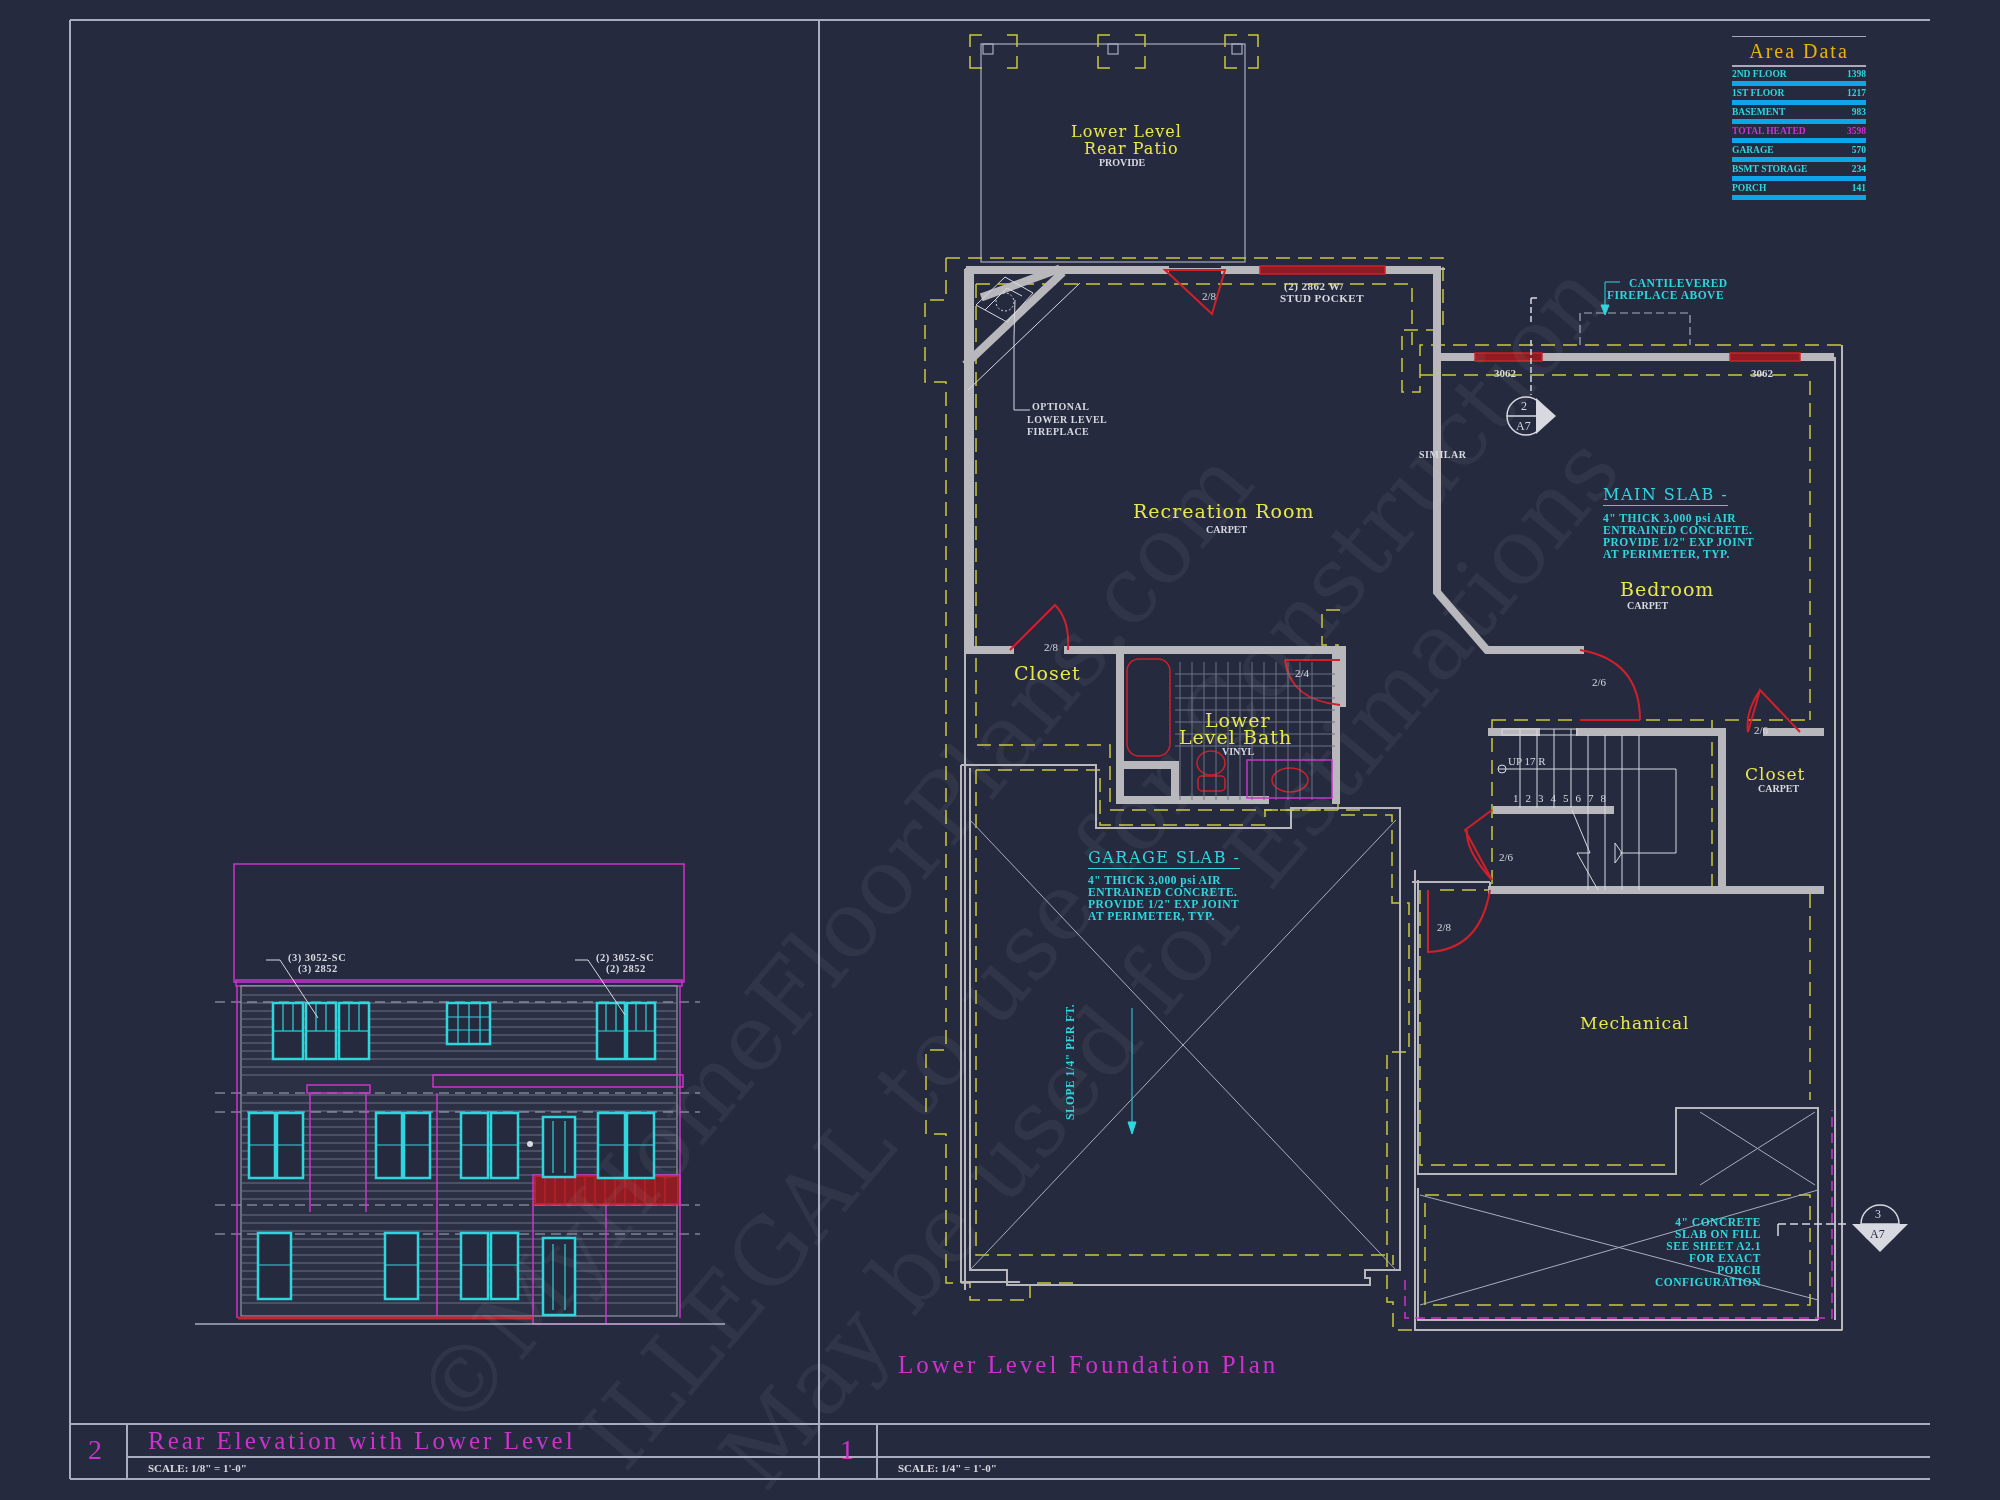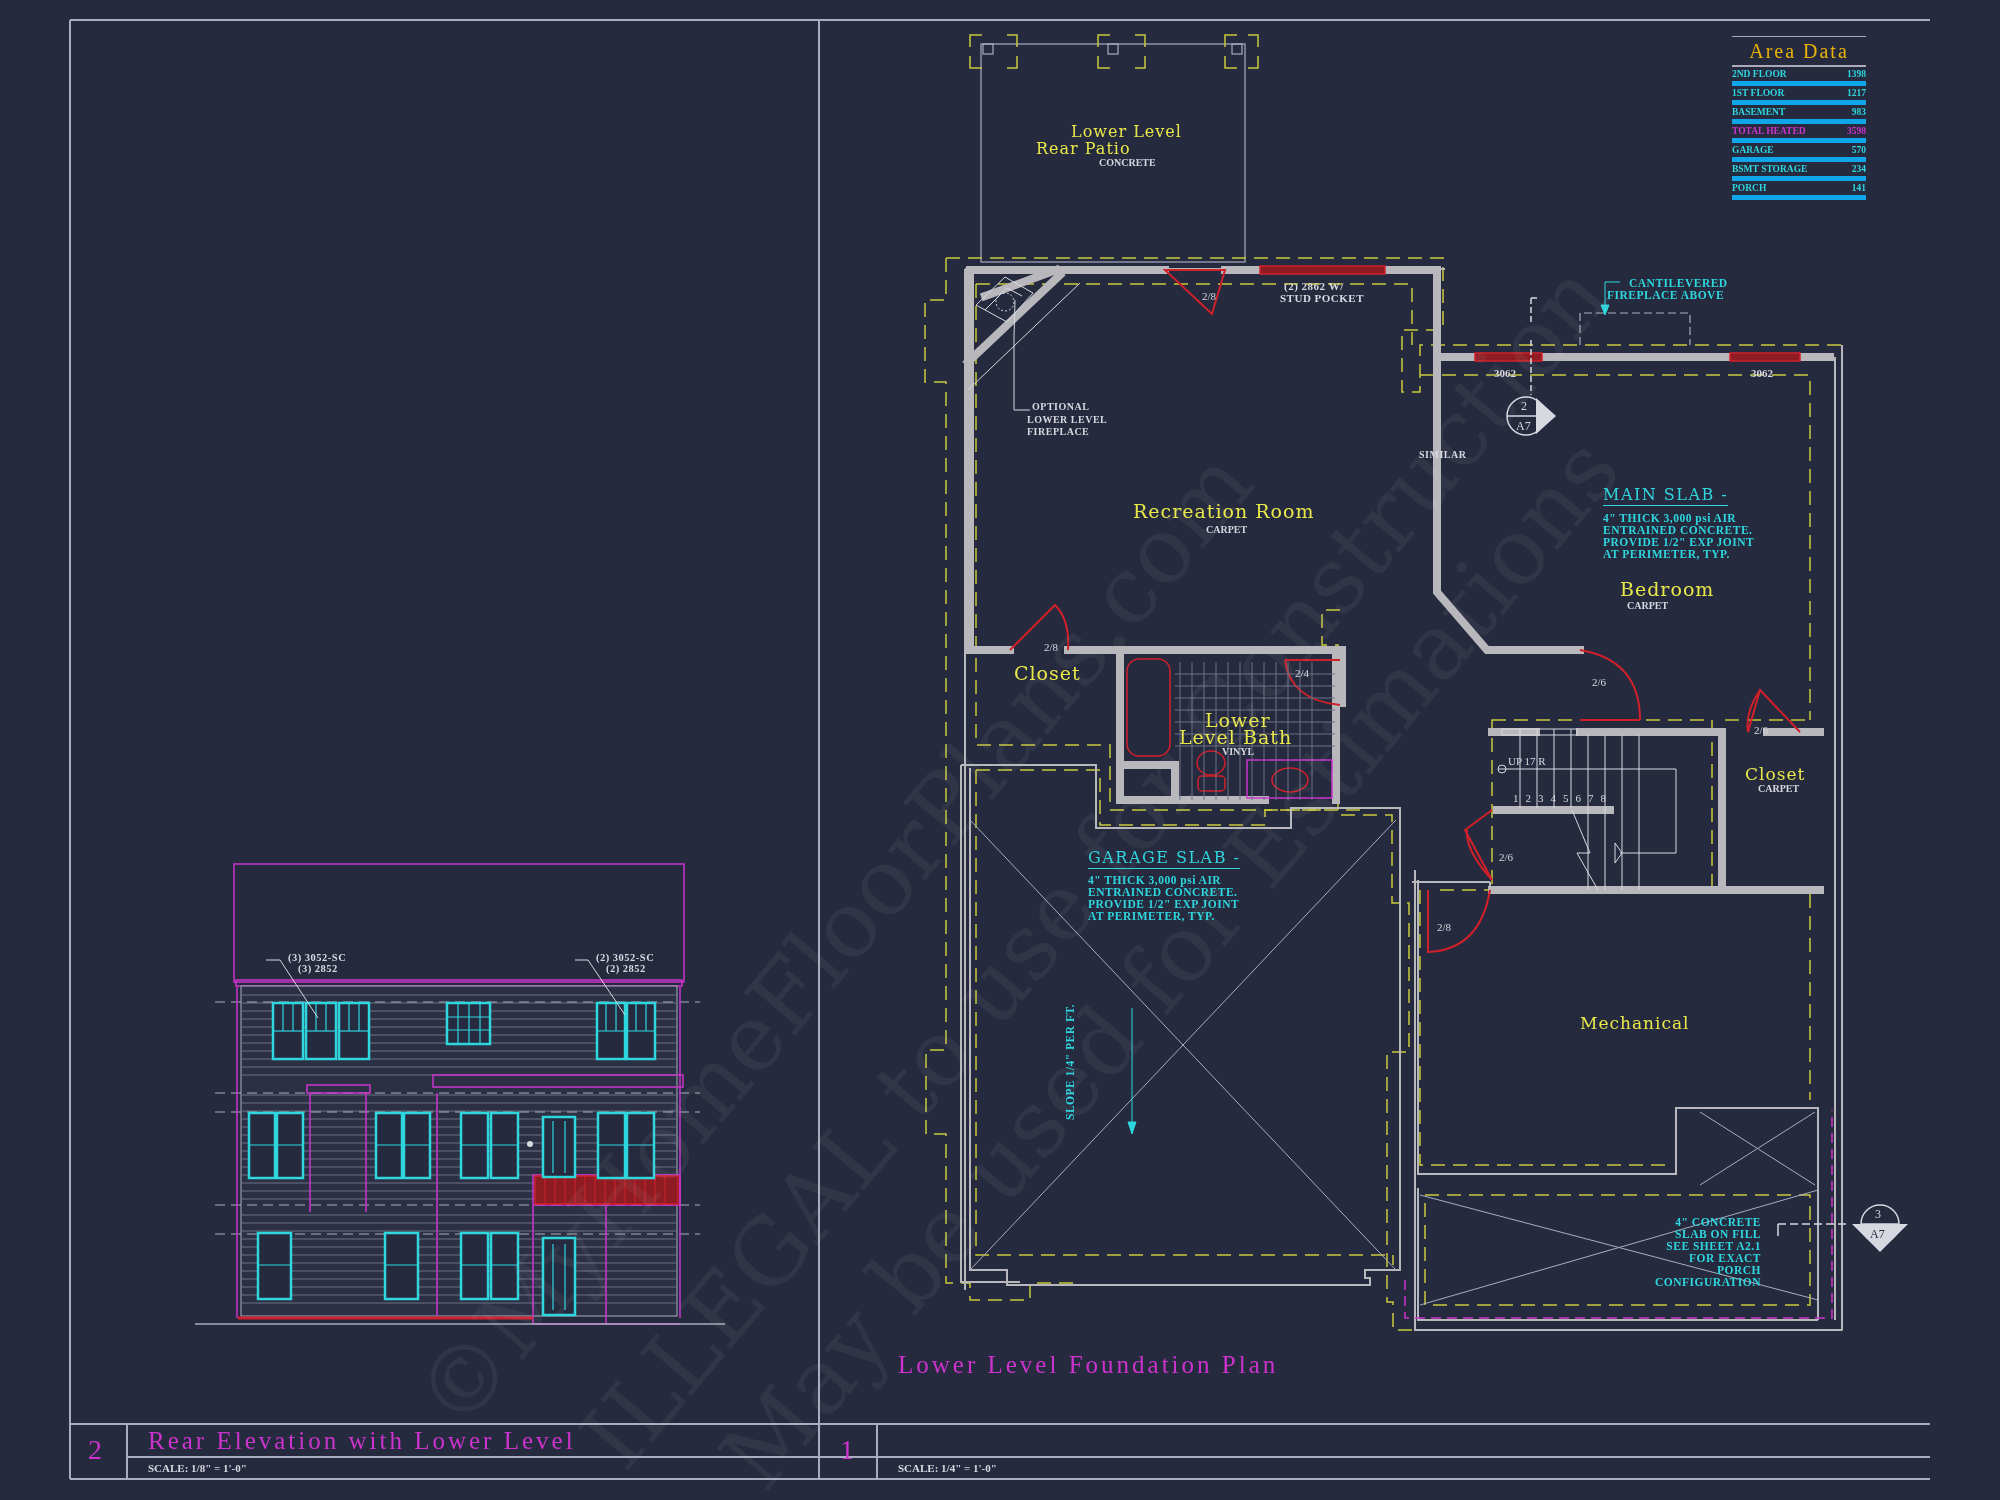--- a/index.html
+++ b/index.html
@@ -406,22 +406,22 @@
 <div class="lbl title-num" style="left:840px;top:1436px;">1</div>
 <div class="lbl title-main" style="left:898px;top:1352px;">Lower Level Foundation Plan</div>
 <div class="lbl scale" style="left:898px;top:1463px;">SCALE: 1/4" = 1'-0"</div>
 
 <div class="lbl note" style="left:288px;top:953px;font-size:10.5px;">(3) 3052-SC</div>
 <div class="lbl note" style="left:298px;top:964px;font-size:10.5px;">(3) 2852</div>
 <div class="lbl note" style="left:596px;top:953px;font-size:10.5px;">(2) 3052-SC</div>
 <div class="lbl note" style="left:606px;top:964px;font-size:10.5px;">(2) 2852</div>
 
 <div class="lbl room" style="left:1071px;top:124px;font-size:16px;">Lower Level</div>
-<div class="lbl room" style="left:1036px;top:141px;font-size:16px;">Rear Patio</div>
-<div class="lbl floor" style="left:1099px;top:158px;">CONCRETE</div>
+<div class="lbl room" style="left:1084px;top:141px;font-size:16px;">Rear Patio</div>
+<div class="lbl floor" style="left:1099px;top:158px;">PROVIDE</div>
 
 <div class="lbl note" style="left:1032px;top:402px;font-size:10px;">OPTIONAL</div>
 <div class="lbl note" style="left:1027px;top:415px;font-size:10px;">LOWER LEVEL</div>
 <div class="lbl note" style="left:1027px;top:427px;font-size:10px;">FIREPLACE</div>
 <div class="lbl door" style="left:1202px;top:291px;">2/8</div>
 <div class="lbl note" style="left:1284px;top:281px;">(2) 2862 W/</div>
 <div class="lbl note" style="left:1280px;top:293px;">STUD POCKET</div>
 
 <div class="lbl cyan-note" style="left:1629px;top:277px;">CANTILEVERED</div>
 <div class="lbl cyan-note" style="left:1607px;top:289px;">FIREPLACE ABOVE</div>

